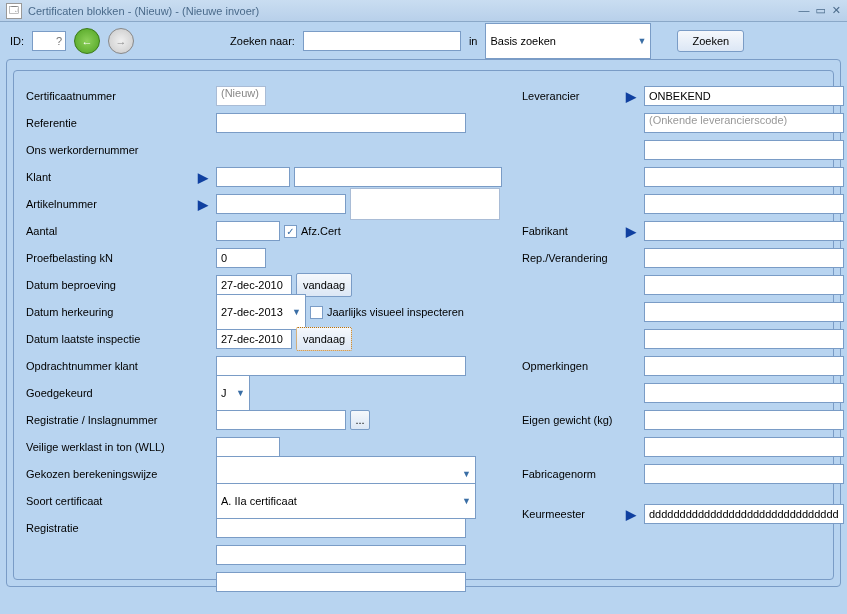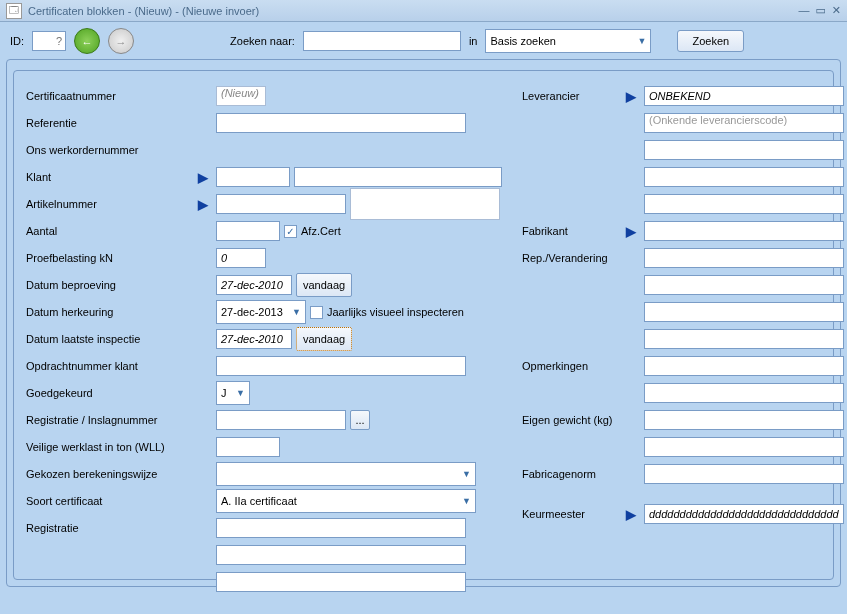--- a/index.html
+++ b/index.html
@@ -10,41 +10,41 @@
   .win-controls { display:flex; gap:6px; }
   .win-controls span { color:#4a6a8a; cursor:pointer; font-size:11px; }
 
   .toolbar { height: 38px; display:flex; align-items:center; padding: 4px 10px; gap:8px; }
   .label { color:#000; }
   .id-field { width: 34px; height:20px; background:#fff; border:1px solid #7a9cc6; text-align:right; padding:0 3px; }
   .navbtn { width:26px; height:26px; border-radius:50%; display:inline-flex; align-items:center; justify-content:center; border:1px solid #888; background: #e8e8e8; }
   .navbtn.green { background: radial-gradient(#8dd05a,#4fa321); border-color:#3a7a17; color:#fff; font-weight:bold; }
   .navbtn.grey { background: radial-gradient(#f0f0f0,#c8c8c8); color:#888; }
   .search-in { width: 158px; height:20px; background:#fff; border:1px solid #7a9cc6; padding:0 4px; }
-  .combo { height:24px; background:#fff; border:1px solid #7a9cc6; padding:0 4px; display:inline-flex; align-items:center; justify-content:space-between; }
+  .combo { height:36px; background:#fff; border:1px solid #7a9cc6; padding:0 4px; display:inline-flex; align-items:center; justify-content:space-between; }
   .combo .caret { color:#3a6ea5; font-size:9px; }
   .btn { height:22px; background: linear-gradient(#f5f8fc,#dce7f5); border:1px solid #7a9cc6; border-radius:3px; padding:0 14px; display:inline-flex; align-items:center; cursor:pointer; }
 
   .tab-area { margin: 0 6px; }
   .tab-strip { display:flex; padding-left:8px; position:relative; z-index:2; }
   .tab { background:#e9f1fb; border:1px solid #7a9cc6; border-bottom:none; border-radius:4px 4px 0 0; padding:4px 12px; margin-right:4px; }
   .panel { border:1px solid #7a9cc6; border-radius:4px; background:#b8d4f0; margin-top:-1px; position:relative; z-index:1; height: 528px; padding:10px 6px 6px 6px; }
   .panel-inner { border:1px solid #7a9cc6; border-radius:4px; height:100%; padding:14px 12px; display:flex; gap:20px; }
 
   .col { display:flex; flex-direction:column; gap:5px; }
   .col.left { width: 480px; }
   .col.right { flex:1;align-items:center; }
 
   .row { display:flex; align-items:center; min-height:22px; gap:4px; }
   .field-label { width: 168px; color:#000; }
   .field-label.right { width: 100px; }
   .arrow { width:14px; color:#1040a0; font-size:13px; text-align:left; font-weight:bold; }
   .arrow::before { content:"▶"; }
   .no-arrow { width:14px; }
-  .input { background:#fff; border:1px solid #7a9cc6; height:20px; padding:0 4px; color:#000;font-style:italic; }
+  .input { background:#fff; border:1px solid #7a9cc6; height:20px; padding:0 4px; color:#000; }
   .input.small { width:64px; }
   .input.date { width:76px; }
   .input.full-left { width:250px; }
   .input.client1 { width:74px; }
   .input.client2 { width:208px; }
   .input.read { color:#888; border-color:#a9bcd6; }
   .input.right-full { width:200px; }
   .placeholder { color:#999; font-style:normal; }
   .chk { width:13px; height:13px; border:1px solid #7a9cc6; background:#fff; display:inline-flex; align-items:center; justify-content:center; font-size:10px; color:#3a6ea5; }
   .small-btn { height:24px; background: linear-gradient(#f5f8fc,#dce7f5); border:1px solid #7a9cc6; border-radius:2px; padding:0 6px; font-size:10px; cursor:pointer; display:inline-flex; align-items:center; }

